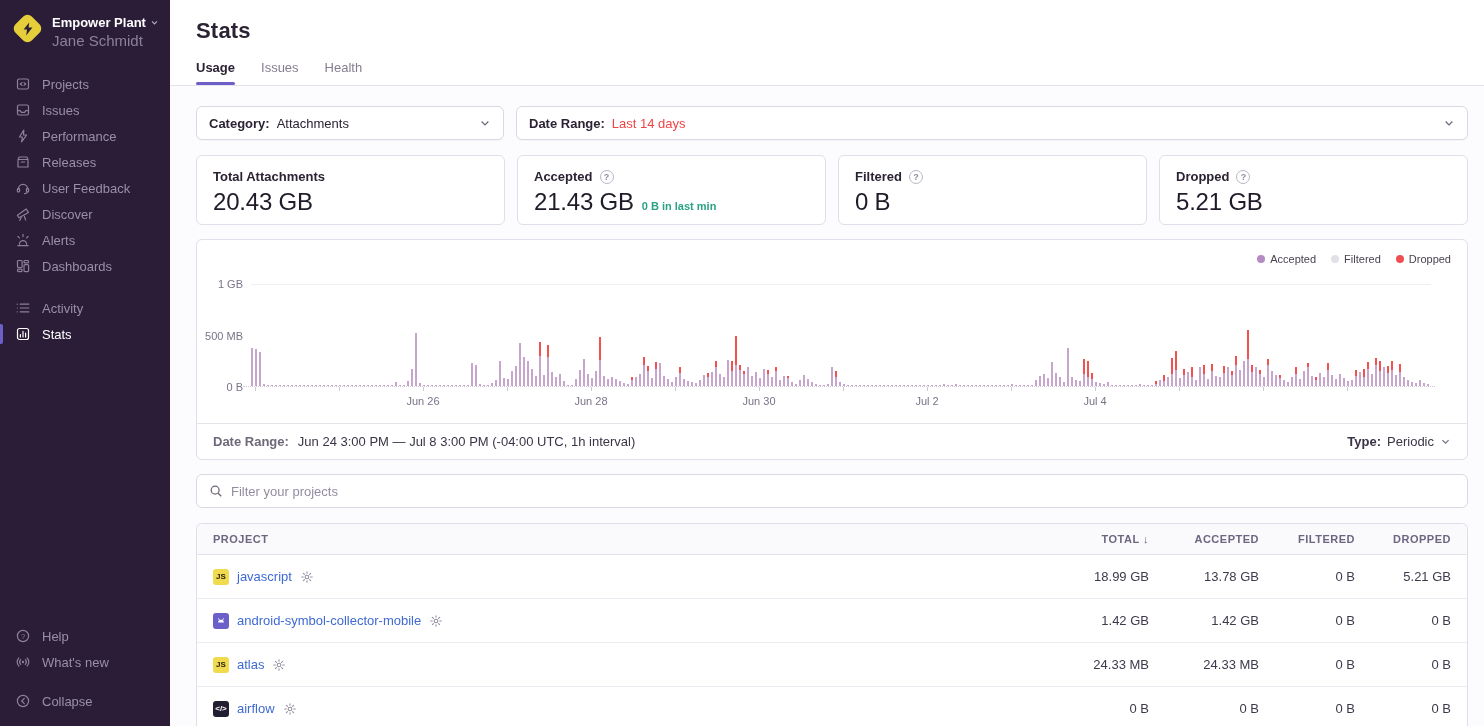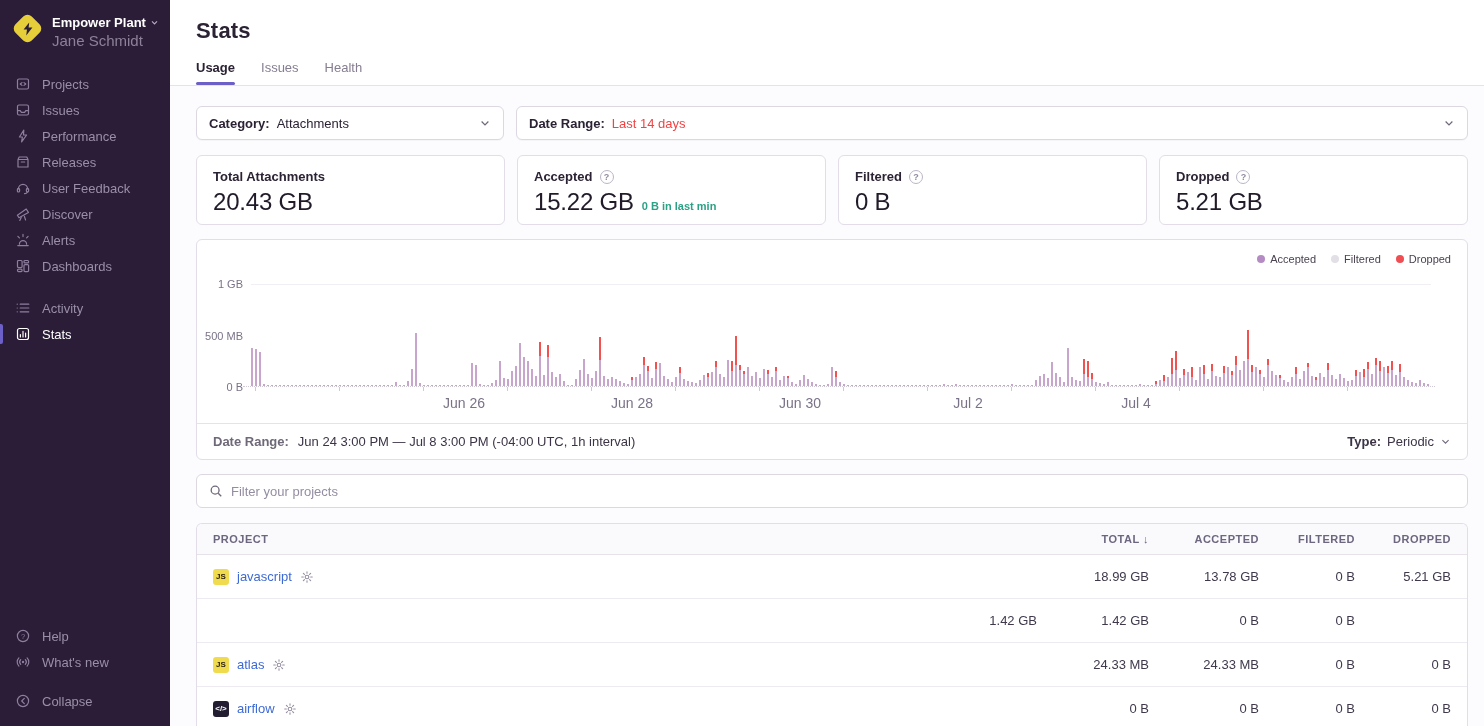--- a/index.html
+++ b/index.html
@@ -58,21 +58,21 @@
   .chart-region { position:relative; height:183px; }
   .legend { position:absolute; top:13px; right:16px; display:flex; align-items:center; gap:15px; }
   .legend-item { display:flex; align-items:center; gap:5px; font-size:11px; color:#49424f; cursor:pointer; }
   .legend-dot { width:8px; height:8px; border-radius:50%; }
   .yaxis-label { position:absolute; font-size:11px; color:#7a7287; width:42px; text-align:right; transform:translateY(-50%); }
   .plot { position:absolute; left:54px; top:44px; width:1180px; height:103px; }
   .grid-top { position:absolute; left:0; right:0; top:0; border-top:1px solid #f1eef4; }
   .baseline { position:absolute; left:-8px; right:-4px; bottom:0; border-bottom:1px dotted #cfc9d6; }
   .bar { position:absolute; bottom:1px; width:2px; display:flex; flex-direction:column; justify-content:flex-end; }
   .tick { position:absolute; width:1px; height:4px; background:#cfc9d6; top:147px; }
-  .xlabel { position:absolute; top:155px; font-size:14px; color:#7a7287; transform:translateX(-50%); white-space:nowrap;margin-left:41px; }
+  .xlabel { position:absolute; top:155px; font-size:11px; color:#7a7287; transform:translateX(-50%); white-space:nowrap; }
   .chart-footer { border-top:1px solid #e7e2ea; height:36px; display:flex; align-items:center; padding:0 16px; font-size:13px; }
   .chart-footer .flbl { color:#6f6878; font-weight:bold; margin-right:9px; }
   .chart-footer .fval { color:#3c3446; }
   .type-control { margin-left:auto; display:flex; align-items:center; gap:6px; cursor:pointer; }
   .type-control .flbl { margin-right:0; color:#3c3446; }
   .type-control .chev { color:#6f6878; display:inline-flex; }
 
   
   .search-bar { background:#fff; border:1px solid #ddd7e2; border-radius:6px; height:34px; display:flex; align-items:center; gap:8px; padding:0 12px; margin-bottom:15px; }
   .search-bar .sicon { display:inline-flex; color:#6f6878; }
@@ -293,21 +293,21 @@
         <div class="card-value-row">
             <span class="card-value">20.43 GB</span>
           </div>
       </div>
       <div class="card">
         <div class="card-label">
           <span>Accepted</span>
           <span class="help-circle">?</span>
         </div>
         <div class="card-value-row">
-          <span class="card-value">15.22 GB</span>
+          <span class="card-value">21.43 GB</span>
           <span class="card-note">0 B in last min</span>
         </div>
       </div>
       <div class="card">
         <div class="card-label">
           <span>Filtered</span>
           <span class="help-circle">?</span>
         </div>
         <div class="card-value-row">
             <span class="card-value">0 B</span>
@@ -1349,20 +1349,35 @@
                   <path d="M8 2v1.8M8 12.2V14M2 8h1.8M12.2 8H14M3.8 3.8l1.3 1.3M10.9 10.9l1.3 1.3M12.2 3.8l-1.3 1.3M5.1 10.9l-1.3 1.3"></path>
                 </svg>
               </span>
             </div>
             <div class="td num">18.99 GB</div>
             <div class="td num">13.78 GB</div>
             <div class="td num">0 B</div>
             <div class="td num">5.21 GB</div>
           </div>
           <div class="trow">
+            <div class="td project-cell">
+              <span class="badge" style="background: rgb(107, 95, 201); color: rgb(255, 255, 255);">
+                <svg width="10" height="10" viewBox="0 0 10 10" fill="none" stroke="#ffffff" stroke-width="0.9" stroke-linecap="round">
+                  <path d="M2.1 6.6a2.9 2.9 0 0 1 5.8 0z" fill="#ffffff" stroke="none"></path>
+                  <path d="M3.3 3.8 2.6 2.7M6.7 3.8l.7-1.1"></path>
+                </svg>
+              </span>
+              <span class="proj-link" style="color: rgb(62, 106, 212);">android-symbol-collector-mobile</span>
+              <span class="gear-btn">
+                <svg width="14" height="14" viewBox="0 0 16 16" fill="none" stroke="currentColor" stroke-width="1.2" stroke-linecap="round" stroke-linejoin="round">
+                  <circle cx="8" cy="8" r="2.1"></circle>
+                  <path d="M8 2v1.8M8 12.2V14M2 8h1.8M12.2 8H14M3.8 3.8l1.3 1.3M10.9 10.9l1.3 1.3M12.2 3.8l-1.3 1.3M5.1 10.9l-1.3 1.3"></path>
+                </svg>
+              </span>
+            </div>
             <div class="td num">1.42 GB</div>
             <div class="td num">1.42 GB</div>
             <div class="td num">0 B</div>
             <div class="td num">0 B</div>
           </div>
           <div class="trow">
             <div class="td project-cell">
               <span class="badge" style="background: rgb(240, 219, 79); color: rgb(43, 33, 17);">JS</span>
               <span class="proj-link" style="color: rgb(62, 106, 212);">atlas</span>
               <span class="gear-btn">

